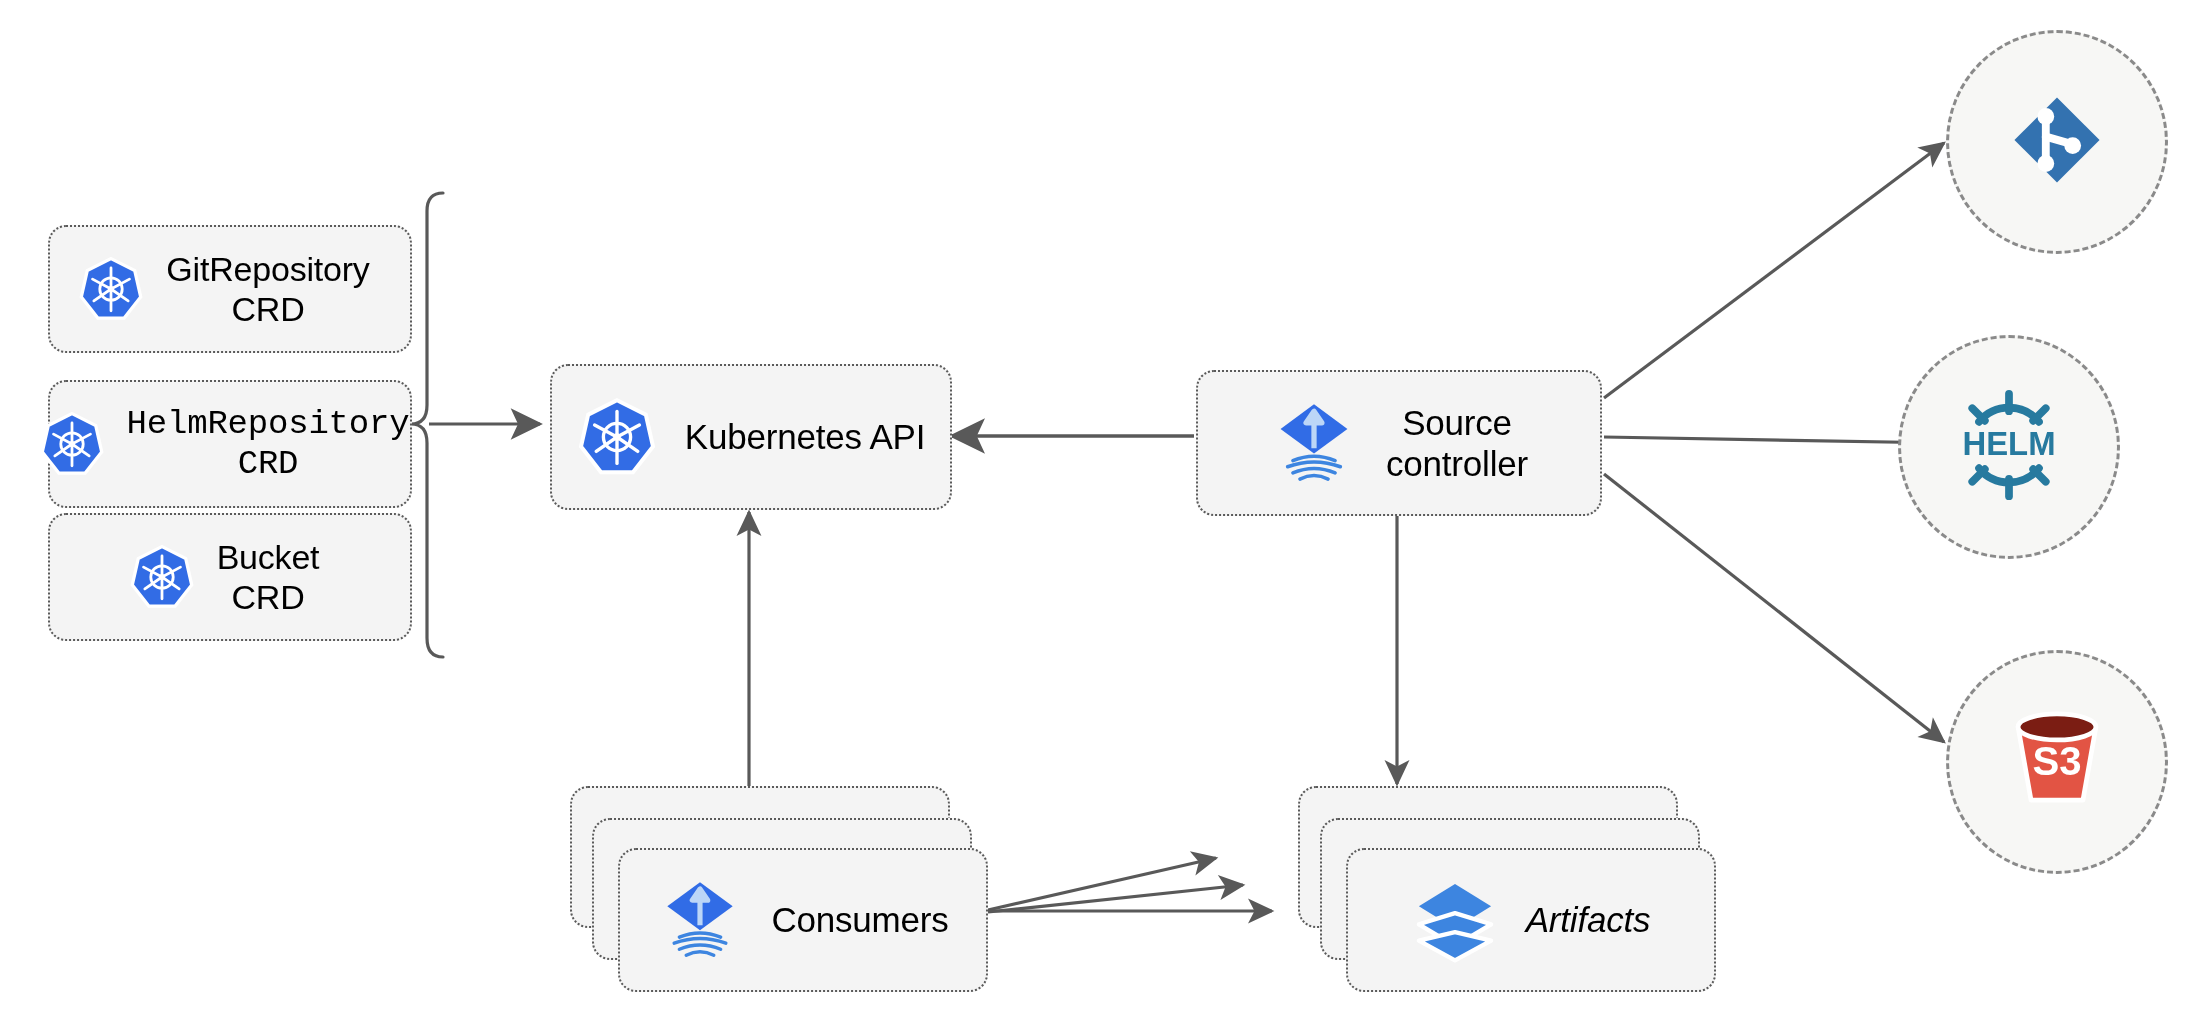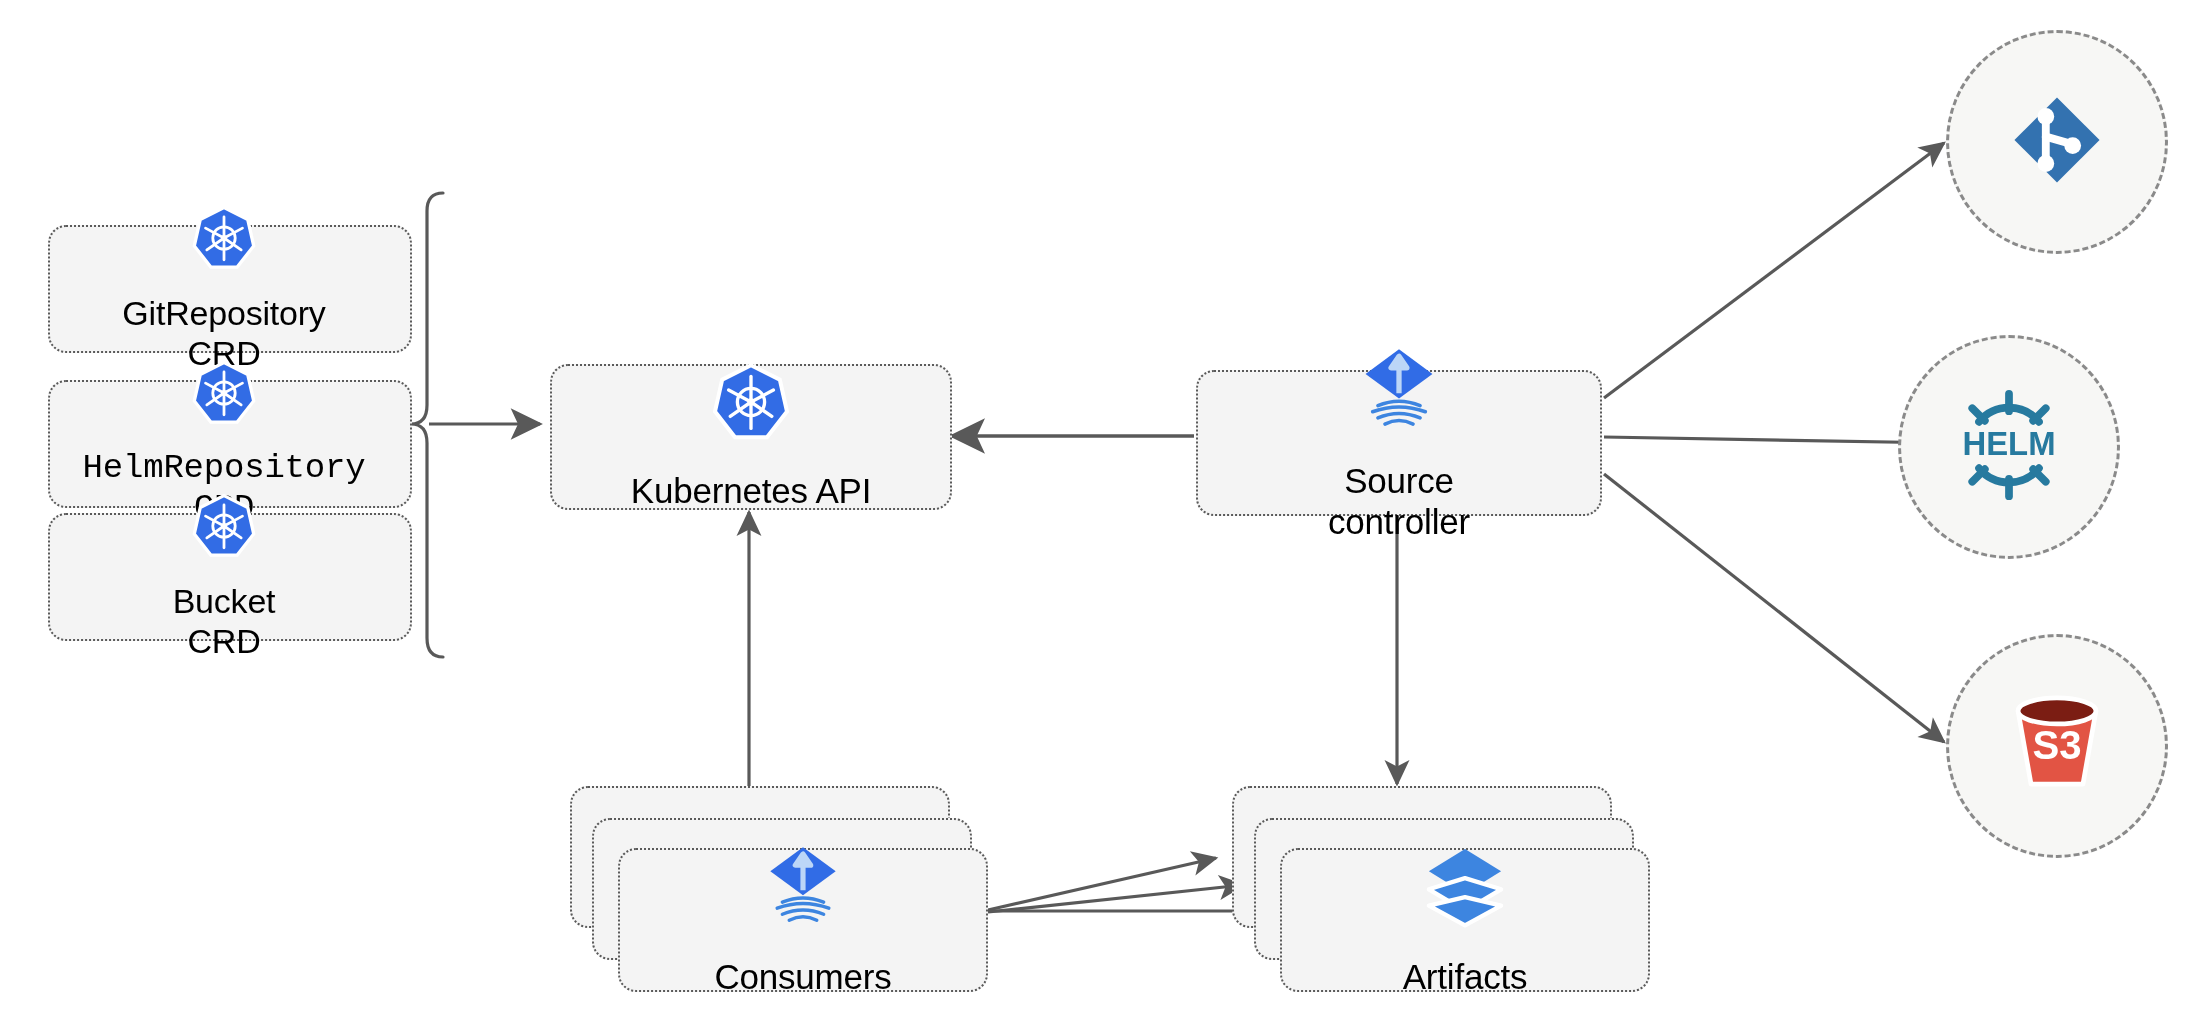--- a/index.html
+++ b/index.html
@@ -19,21 +19,21 @@
     overflow: hidden;
   }
   
   .node {
     position: absolute;
     box-sizing: border-box;
     background: #f4f4f4;
     border: 2.5px dotted #5a5a5a;
     border-radius: 18px;
     display: flex;
-    flex-direction: column;
+    flex-direction: row;
     align-items: center;
     justify-content: center;
   }
   .node.ghost {
     background: #f4f4f4;
   }
   .node-icon {
     flex: 0 0 auto;
     display: flex;
     align-items: center;
@@ -231,21 +231,21 @@
             <path d="M20,77 Q50,66 80,77"></path>
             <path d="M26,84 Q50,74 74,84"></path>
             <path d="M34,91 Q50,83 66,91"></path>
           </g>
         </svg>
       </span>
       <span class="node-label">Consumers</span>
     </div>
   </div>
 
-  <div class="stack-wrap" style="left:1232px; top:786px; width:460px; height:230px;">
+  <div class="stack-wrap" style="left:1298px; top:786px; width:460px; height:230px;font-style:italic;">
     <div class="node ghost" style="left:0px; top:0px; width:380px; height:142px;"></div>
     <div class="node ghost" style="left:22px; top:32px; width:380px; height:142px;"></div>
     <div class="node main-box" style="left:48px; top:62px; width:370px; height:144px; gap:28px;">
       <span class="node-icon">
         <svg width="86" height="86" viewBox="0 0 100 100" aria-hidden="true">
           <polygon points="50,8 92,34 50,60 8,34" fill="#3d85e0"></polygon>
           <polygon points="50,42 92,55 50,80 8,55" fill="#3d85e0" stroke="#ffffff" stroke-width="5" stroke-linejoin="round"></polygon>
           <polygon points="50,64 92,74 50,97 8,74" fill="#3d85e0" stroke="#ffffff" stroke-width="5" stroke-linejoin="round"></polygon>
         </svg>
       </span>
@@ -279,21 +279,21 @@
           <line x1="27" y1="22" x2="40" y2="35"></line>
           <line x1="90" y1="85" x2="103" y2="98"></line>
           <line x1="103" y1="22" x2="90" y2="35"></line>
           <line x1="40" y1="85" x2="27" y2="98"></line>
         </g>
         <text x="65" y="70" text-anchor="middle" font-family="Liberation Sans, sans-serif" font-size="34" font-weight="bold" fill="#277a9f">HELM</text>
       </svg>
     </span>
   </div>
 
-  <div class="ellipse" style="left:1946px; top:634px; width:222px; height:224px;text-decoration:underline;">
+  <div class="ellipse" style="left:1946px; top:650px; width:222px; height:224px;text-decoration:underline;">
     <span>
       <svg width="118" height="118" viewBox="0 0 100 100" aria-hidden="true">
         <path d="M17,22 L83,22 L72,84 L28,84 Z" fill="#e25444" stroke="#ffffff" stroke-width="4" stroke-linejoin="round"></path>
         <ellipse cx="50" cy="22" rx="33" ry="11" fill="#7b1d13" stroke="#ffffff" stroke-width="4"></ellipse>
         <text x="50" y="63" text-anchor="middle" font-family="Liberation Sans, sans-serif" font-size="34" font-weight="bold" fill="#ffffff">S3</text>
       </svg>
     </span>
   </div>
 
 </div>

